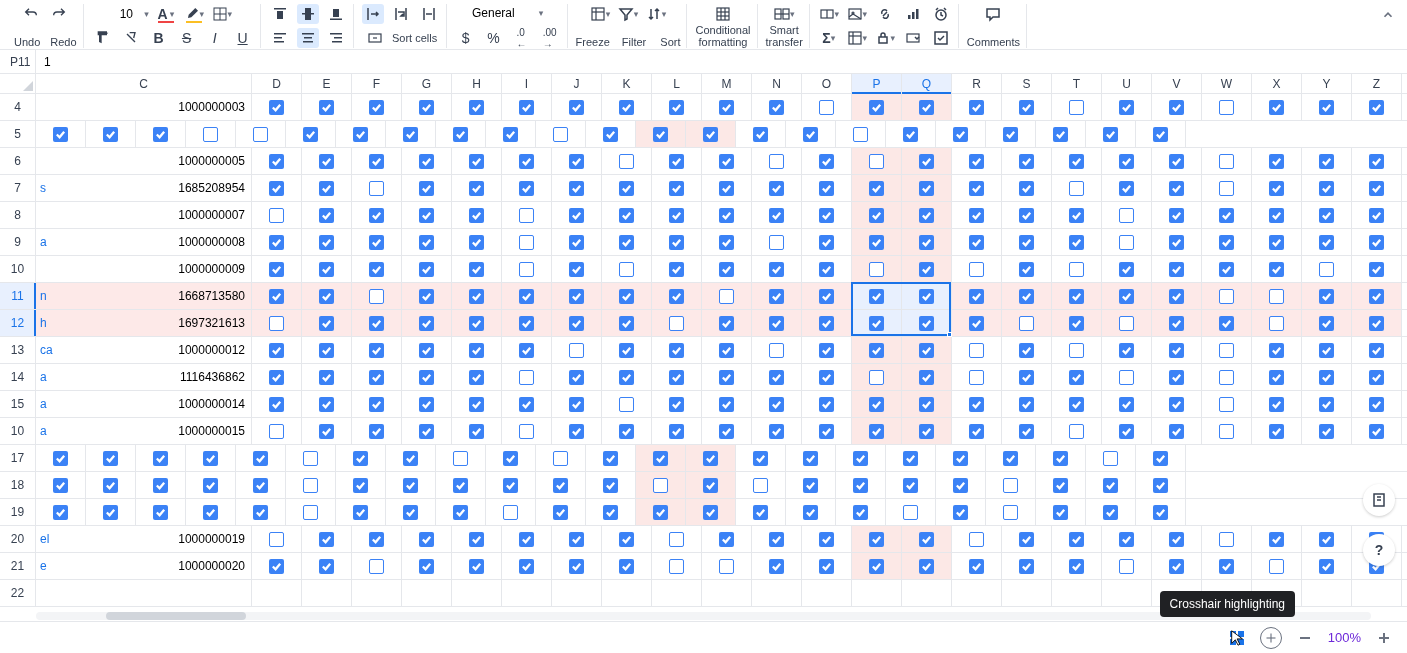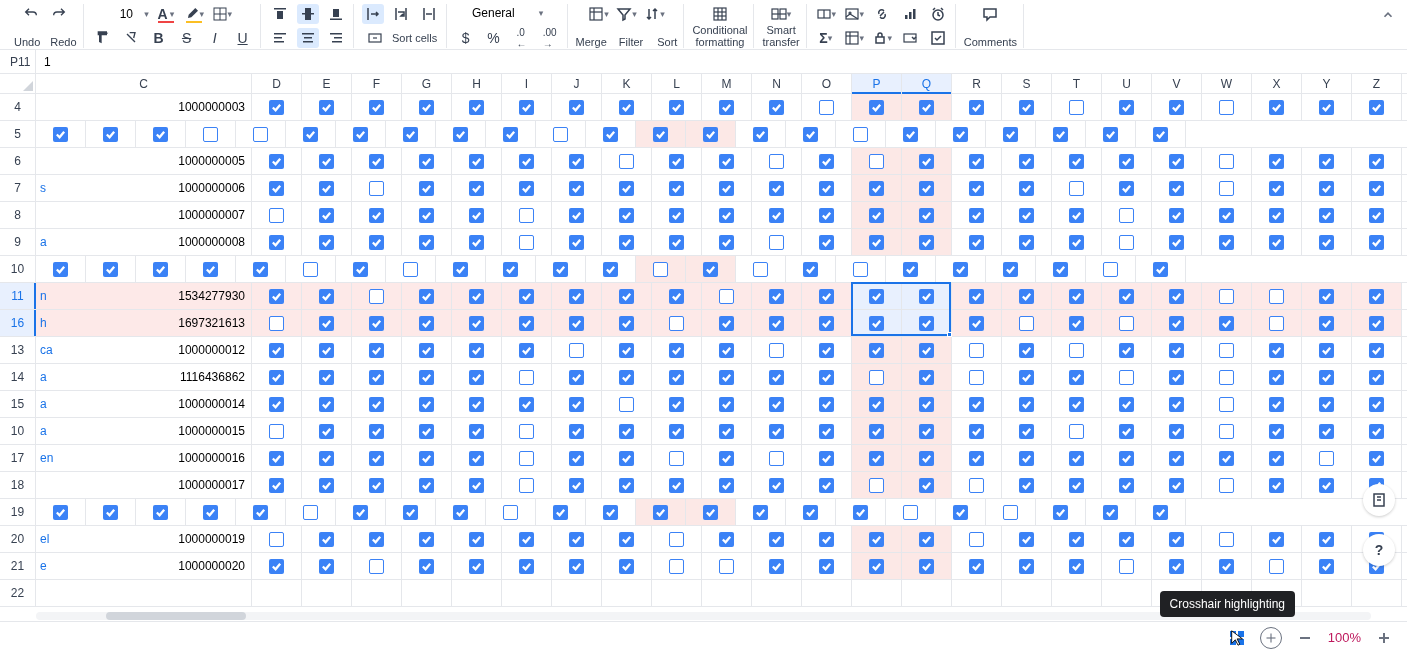--- a/index.html
+++ b/index.html
@@ -42,21 +42,21 @@
 .chk.off { border: 1.5px solid #3b82f6; background: #fff; }
 .chk.on svg { width: 11px; height: 11px; stroke: #fff; stroke-width: 2.5; fill: none; }
 .sel-outline { position: absolute; border: 2px solid #1a73e8; pointer-events: none; z-index: 5; }
 .sel-handle { position:absolute; width:5px; height:5px; background:#1a73e8; border:1px solid #fff; bottom:-3px; right:-3px; }
 .hscroll { height: 10px; display: flex; align-items: center; padding: 0 36px 0 36px; }
 .hscroll-track { flex:1; height: 8px; background: #f3f4f6; border-radius: 4px; position: relative; }
 .hscroll-thumb { position: absolute; left: 70px; width: 140px; height: 8px; background: #d1d5db; border-radius: 4px; }
 .status { height: 32px; border-top: 1px solid #e5e7eb; display: flex; align-items: center; justify-content: flex-end; padding: 0 12px; gap: 12px; position: relative; }
 .status-btn { width: 22px; height: 22px; display: flex; align-items: center; justify-content: center; cursor: pointer; color: #6b7280; border-radius: 3px; }
 .status-btn.sel { border: 1.5px solid #6b7280; border-radius: 50%; }
-.zoom { font-size: 13px; color: #be185d; }
+.zoom { font-size: 13px; color: #6d28d9; }
 .tooltip { position: absolute; background: #202124; color: #fff; padding: 6px 10px; border-radius: 4px; font-size: 12px; bottom: 36px; right: 112px; white-space: nowrap; }
 .cursor { position: absolute; z-index: 100; pointer-events: none; }
 .float-btn { position: absolute; right: 12px; width: 32px; height: 32px; border-radius: 50%; background: #fff; box-shadow: 0 1px 3px rgba(0,0,0,0.2); display: flex; align-items: center; justify-content: center; color: #374151; }
 </style>
 </head>
 <body>
 
 <div class="toolbar">
   <div class="tool-group">
     <div class="tool-row">
@@ -242,21 +242,21 @@
           <span class="chev">▾</span>
         </div>
       <div class="tool-btn">
           <svg viewBox="0 0 16 16" fill="none" stroke="currentColor" stroke-width="1.5">
             <path d="M5 3v10m-2-2l2 2 2-2M11 13V3m2 2l-2-2-2 2"></path>
           </svg>
           <span class="chev">▾</span>
         </div>
     </div>
     <div class="tool-row">
-      <span class="tool-label">Merge</span>
+      <span class="tool-label">Freeze</span>
       <span class="tool-label" style="margin-left:6px">Filter</span>
       <span class="tool-label" style="margin-left:8px">Sort</span>
     </div>
   </div>
 
   <div class="tool-group">
     <div class="tool-btn" style="width:auto">
         <svg viewBox="0 0 16 16" width="18" height="18" fill="none" stroke="currentColor" stroke-width="1.2">
           <rect x="2" y="2" width="12" height="12"></rect>
           <line x1="2" y1="6" x2="14" y2="6"></line>
@@ -860,21 +860,21 @@
         <div class="cell" style="width: 50px;">
           <div class="chk on">
             <svg viewBox="0 0 12 12">
               <path d="M2 6l3 3 5-6"></path>
             </svg>
           </div>
         </div>
       </div>
       <div class="row">
         <div class="row-h">7</div>
-        <div class="cell left" style="width: 216px;">s<span style="position: absolute; right: 6px; color: rgb(0, 0, 0);">1000000006</span></div>
+        <div class="cell left" style="width: 216px;">s<span style="position: absolute; right: 6px; color: rgb(0, 0, 0);">1685208954</span></div>
         <div class="cell" style="width: 50px;">
           <div class="chk on">
             <svg viewBox="0 0 12 12">
               <path d="M2 6l3 3 5-6"></path>
             </svg>
           </div>
         </div>
         <div class="cell" style="width: 50px;">
           <div class="chk on">
             <svg viewBox="0 0 12 12">
@@ -1321,20 +1321,23 @@
         <div class="cell" style="width: 50px;">
           <div class="chk on">
             <svg viewBox="0 0 12 12">
               <path d="M2 6l3 3 5-6"></path>
             </svg>
           </div>
         </div>
       </div>
       <div class="row">
         <div class="row-h">10</div>
+        <div class="cell left" style="width: 216px;">
+          <span style="position: absolute; right: 6px; color: rgb(0, 0, 0);">1000000009</span>
+        </div>
         <div class="cell" style="width: 50px;">
           <div class="chk on">
             <svg viewBox="0 0 12 12">
               <path d="M2 6l3 3 5-6"></path>
             </svg>
           </div>
         </div>
         <div class="cell" style="width: 50px;">
           <div class="chk on">
             <svg viewBox="0 0 12 12">
@@ -1461,21 +1464,21 @@
         <div class="cell" style="width: 50px;">
           <div class="chk on">
             <svg viewBox="0 0 12 12">
               <path d="M2 6l3 3 5-6"></path>
             </svg>
           </div>
         </div>
       </div>
       <div class="row">
         <div class="row-h sel">11</div>
-        <div class="cell pinkrow left" style="width: 216px;">n<span style="position: absolute; right: 6px; color: rgb(0, 0, 0);">1534277930</span></div>
+        <div class="cell pinkrow left" style="width: 216px;">n<span style="position: absolute; right: 6px; color: rgb(0, 0, 0);">1668713580</span></div>
         <div class="cell pinkrow" style="width: 50px;">
           <div class="chk on">
             <svg viewBox="0 0 12 12">
               <path d="M2 6l3 3 5-6"></path>
             </svg>
           </div>
         </div>
         <div class="cell pinkrow" style="width: 50px;">
           <div class="chk on">
             <svg viewBox="0 0 12 12">
@@ -1609,21 +1612,21 @@
         </div>
         <div class="cell pinkrow" style="width: 50px;">
           <div class="chk on">
             <svg viewBox="0 0 12 12">
               <path d="M2 6l3 3 5-6"></path>
             </svg>
           </div>
         </div>
       </div>
       <div class="row">
-        <div class="row-h sel">16</div>
+        <div class="row-h sel">12</div>
         <div class="cell pinkrow left" style="width: 216px;">h<span style="position: absolute; right: 6px; color: rgb(0, 0, 0);">1697321613</span></div>
         <div class="cell pinkrow" style="width: 50px;">
           <div class="chk off"></div>
         </div>
         <div class="cell pinkrow" style="width: 50px;">
           <div class="chk on">
             <svg viewBox="0 0 12 12">
               <path d="M2 6l3 3 5-6"></path>
             </svg>
           </div>
@@ -2351,21 +2354,20 @@
         <div class="cell" style="width: 50px;">
           <div class="chk on">
             <svg viewBox="0 0 12 12">
               <path d="M2 6l3 3 5-6"></path>
             </svg>
           </div>
         </div>
       </div>
       <div class="row">
         <div class="row-h">17</div>
-        <div class="cell left" style="width: 216px;">en<span style="position: absolute; right: 6px; color: rgb(0, 0, 0);">1000000016</span></div>
         <div class="cell" style="width: 50px;">
           <div class="chk on">
             <svg viewBox="0 0 12 12">
               <path d="M2 6l3 3 5-6"></path>
             </svg>
           </div>
         </div>
         <div class="cell" style="width: 50px;">
           <div class="chk on">
             <svg viewBox="0 0 12 12">
@@ -2500,23 +2502,20 @@
         <div class="cell" style="width: 50px;">
           <div class="chk on">
             <svg viewBox="0 0 12 12">
               <path d="M2 6l3 3 5-6"></path>
             </svg>
           </div>
         </div>
       </div>
       <div class="row">
         <div class="row-h">18</div>
-        <div class="cell left" style="width: 216px;">
-          <span style="position: absolute; right: 6px; color: rgb(0, 0, 0);">1000000017</span>
-        </div>
         <div class="cell" style="width: 50px;">
           <div class="chk on">
             <svg viewBox="0 0 12 12">
               <path d="M2 6l3 3 5-6"></path>
             </svg>
           </div>
         </div>
         <div class="cell" style="width: 50px;">
           <div class="chk on">
             <svg viewBox="0 0 12 12">

